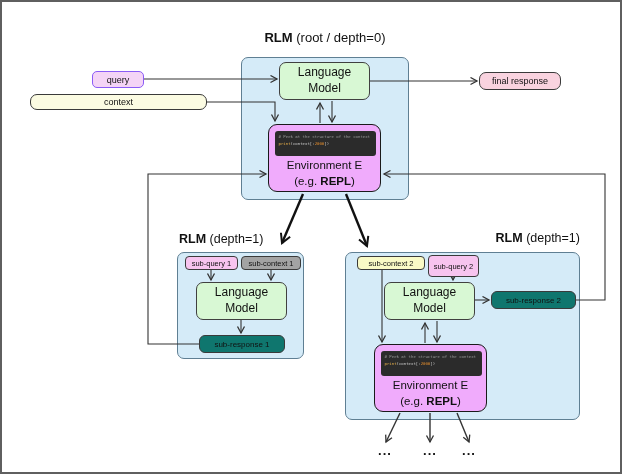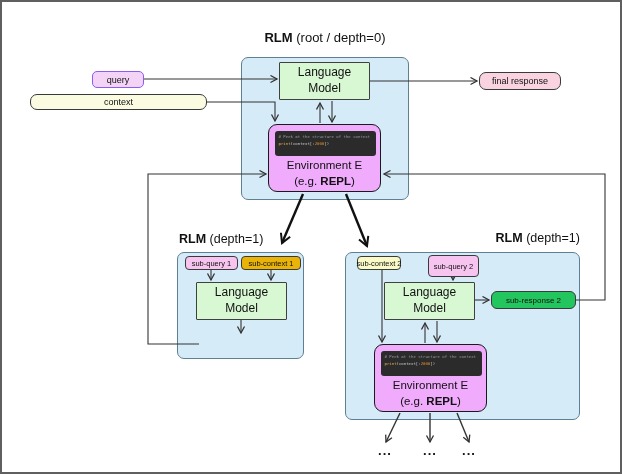--- a/index.html
+++ b/index.html
@@ -16,21 +16,21 @@
   .title { position:absolute; z-index:10; color:#111; white-space:nowrap; }
   .title b { font-weight:700; }
   .root-title   { left:239px; top:28px;  width:168px; text-align:center; font-size:13px; }
   .left-title   { left:177px; top:230px; font-size:12.5px; }
   .right-title  { left:400px; top:229px; width:178px; text-align:right; font-size:12.5px; }
   .box {
     position:absolute; z-index:10; display:flex; flex-direction:column;
     align-items:center; justify-content:center; text-align:center; color:#111;
   }
   .lm {
-    background:#d8f8d4; border:1.2px solid #404040; border-radius:1px;
+    background:#d8f8d4; border:1.2px solid #404040; border-radius:7px;
     font-size:12px; line-height:1.3;justify-content:center;
   }
   .lm-root  { left:277px; top:60px;  width:91px; height:38px; }
   .lm-left  { left:194px; top:280px; width:91px; height:38px; }
   .lm-right { left:382px; top:280px; width:91px; height:38px; }
   .env {
     background:#f0abfc; border:1.4px solid #1a1a1a; border-radius:9px;
     justify-content:flex-start;
   }
   .env-root  { left:266px; top:122px; width:113px; height:68px; }
@@ -50,24 +50,24 @@
   .env-text { position:absolute; left:0; right:0; top:33px; font-size:11.5px; line-height:1.35; color:#111; }
   .env-text b { font-weight:700; }
   .pill {
     border-radius:5px; font-size:9px; white-space:nowrap;
   }
   .query    { left:90px;  top:69px; width:52px;  height:17px; background:#f4d4f6; border:1px solid #8b5cf6; }
   .context  { left:28px;  top:92px; width:177px; height:16px; background:#fbfbe2; border:1px solid #3a3a3a; border-radius:7px; }
   .final    { left:477px; top:70px; width:82px;  height:18px; background:#f9d3df; border:1px solid #3a3a3a; border-radius:7px; }
   .minipill { border-radius:4px; font-size:7.5px; white-space:nowrap; border:1px solid #3a3a3a; }
   .subq1 { left:183px; top:254px; width:53px; height:14px; background:#f7c4ef; }
-  .subc1 { left:239px; top:254px; width:60px; height:14px; background:#eab308; }
-  .subc2 { left:355px; top:254px; width:44px; height:14px; background:#f9fac6; }
+  .subc1 { left:239px; top:254px; width:60px; height:14px; background:#a3a3a3; }
+  .subc2 { left:355px; top:254px; width:68px; height:14px; background:#f9fac6; }
   .subq2 { left:426px; top:253px; width:51px; height:22px; background:#f7c4ef; }
-  .subresp { border-radius:6px; font-size:8px; background:#22c55e; border:1px solid #3a3a3a; white-space:nowrap; }
+  .subresp { border-radius:6px; font-size:8px; background:#0f766e; border:1px solid #3a3a3a; white-space:nowrap; }
   .subr1 { left:197px; top:333px; width:86px; height:18px; }
   .subr2 { left:489px; top:289px; width:85px; height:18px; }
   .dots { position:absolute; z-index:10; font-size:13px; font-weight:700; letter-spacing:1px; color:#111; width:20px; text-align:center; }
 </style>
 </head>
 <body>
 
 <div class="canvas">
 
   <div class="container" style="left:239px; top:55px; width:168px; height:143px;"></div>
@@ -136,20 +136,21 @@
   <div class="box pill query">query</div>
   <div class="box pill context">context</div>
   <div class="box pill final">final response</div>
 
   <div class="box minipill subq1">sub-query 1</div>
   <div class="box minipill subc1">sub-context 1</div>
   <div class="box lm lm-left">
     <div>Language</div>
     <div>Model</div>
   </div>
+  <div class="box subresp subr1">sub-response 1</div>
 
   <div class="box minipill subc2">sub-context 2</div>
   <div class="box minipill subq2">sub-query 2</div>
   <div class="box lm lm-right">
     <div>Language</div>
     <div>Model</div>
   </div>
   <div class="box subresp subr2">sub-response 2</div>
 
   <div class="box env env-right">

